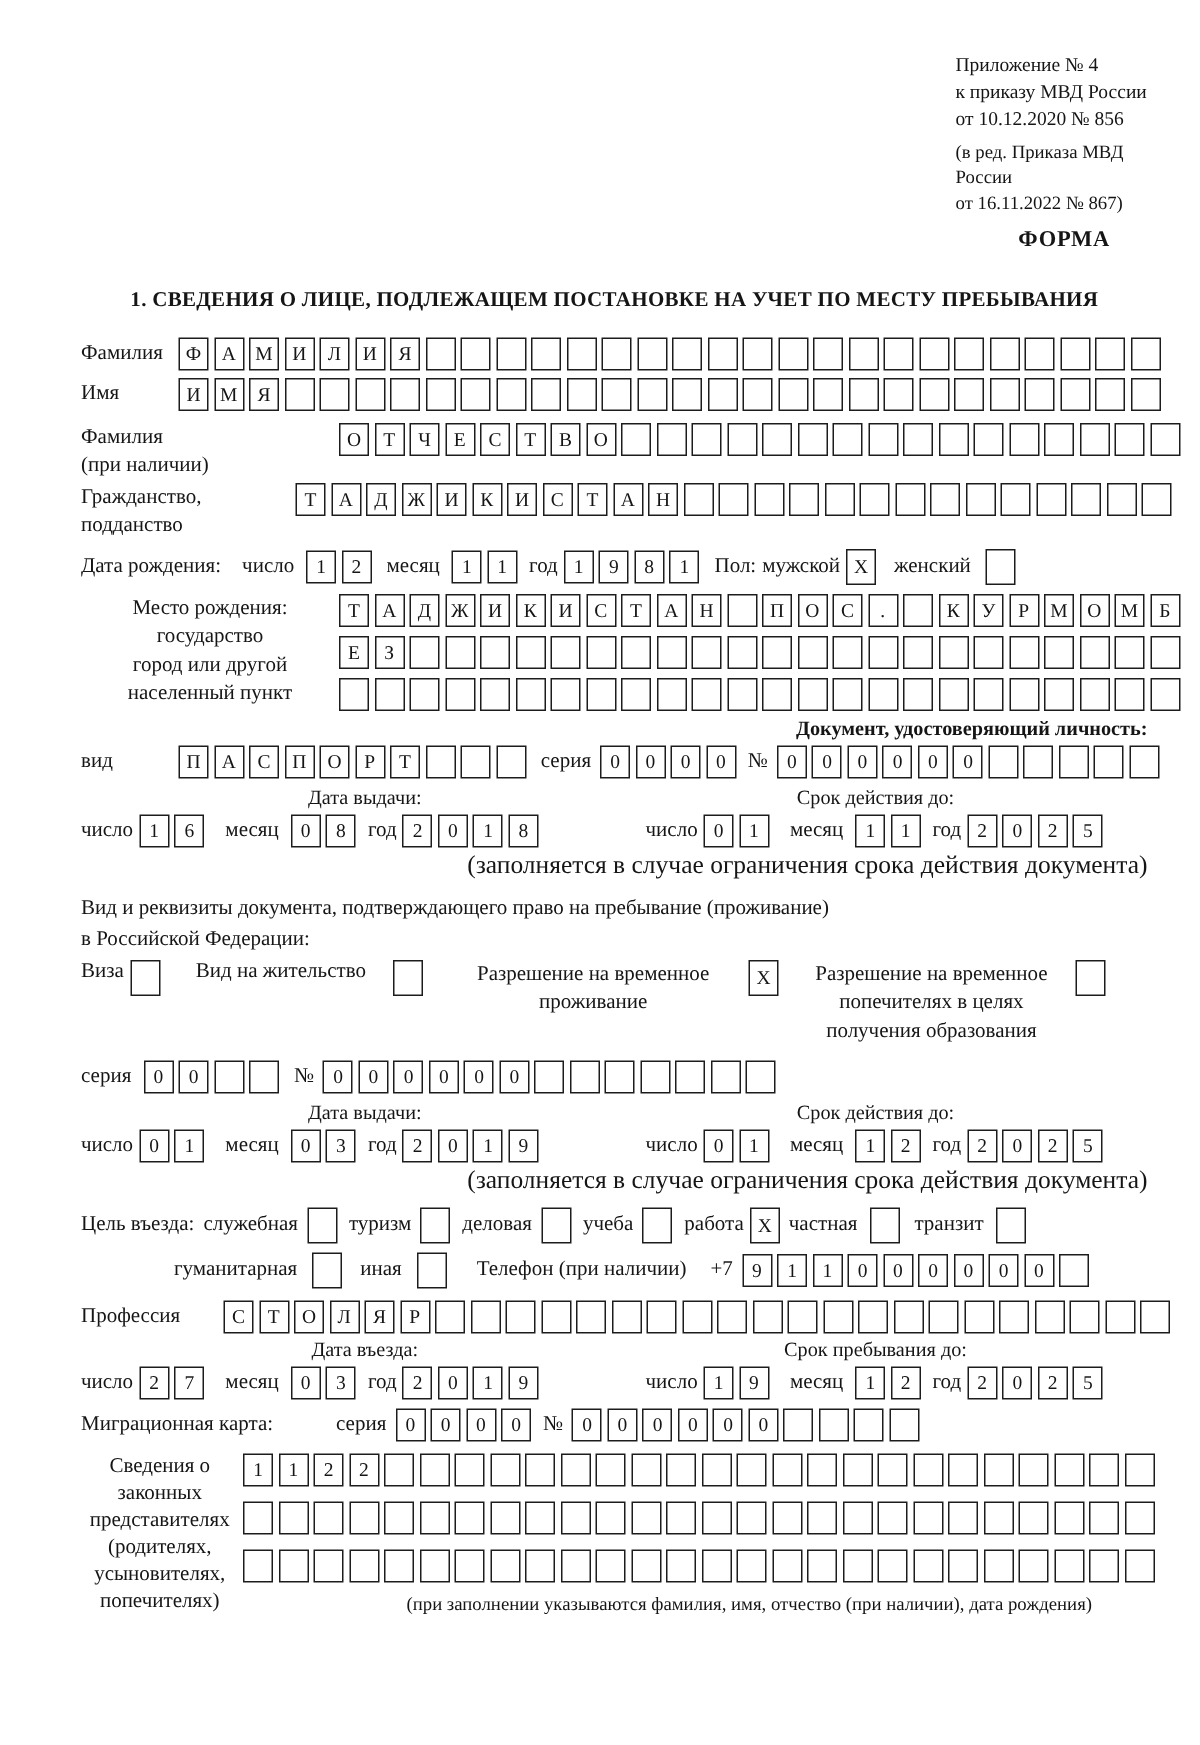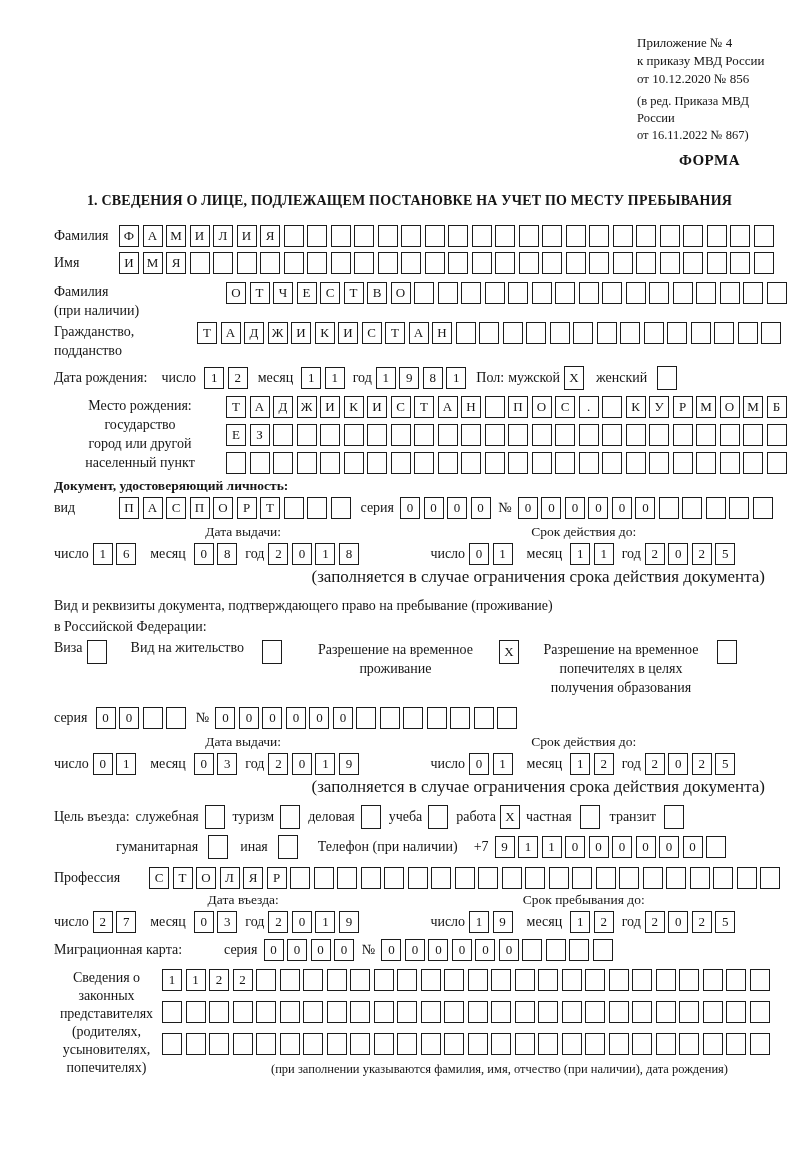--- a/index.html
+++ b/index.html
@@ -34,21 +34,21 @@
   .w65{width:65px;}
   .w143{width:143px;}
   .w172{width:172px;}
   .w95{width:95px;}
   .w162{width:162px;}
   .w105{width:105px;}
   .g4{margin-left:4px;} .g6{margin-left:6px;} .g8{margin-left:8px;}
   .g10{margin-left:10px;} .g12{margin-left:12px;} .g14{margin-left:14px;}
   .g16{margin-left:16px;} .g18{margin-left:18px;} .g20{margin-left:20px;}
   .g24{margin-left:24px;}
-  .docline{text-align:left;font-weight:bold;font-size:13.5px;margin-top:4px;}
+  .docline{text-align:right;font-weight:bold;font-size:13.5px;margin-top:4px;}
   .datepair{display:flex;margin-top:5px;}
   .half{width:49%;} .half.r{width:51%;}
   .dp-head{text-align:center;font-size:13.5px;}
   .dp-head.offs{padding-left:30px;}
   .dp-row{margin-top:3px;}
   .note-right{font-size:17px;text-align:right;margin-top:2px;}
   .intro{margin-top:8px;line-height:21px;}
   .optm{flex:none;text-align:center;line-height:19px;}
   .colrows{display:flex;flex-direction:column;gap:6px;}
   .reps{position:relative;margin-top:8px;}

